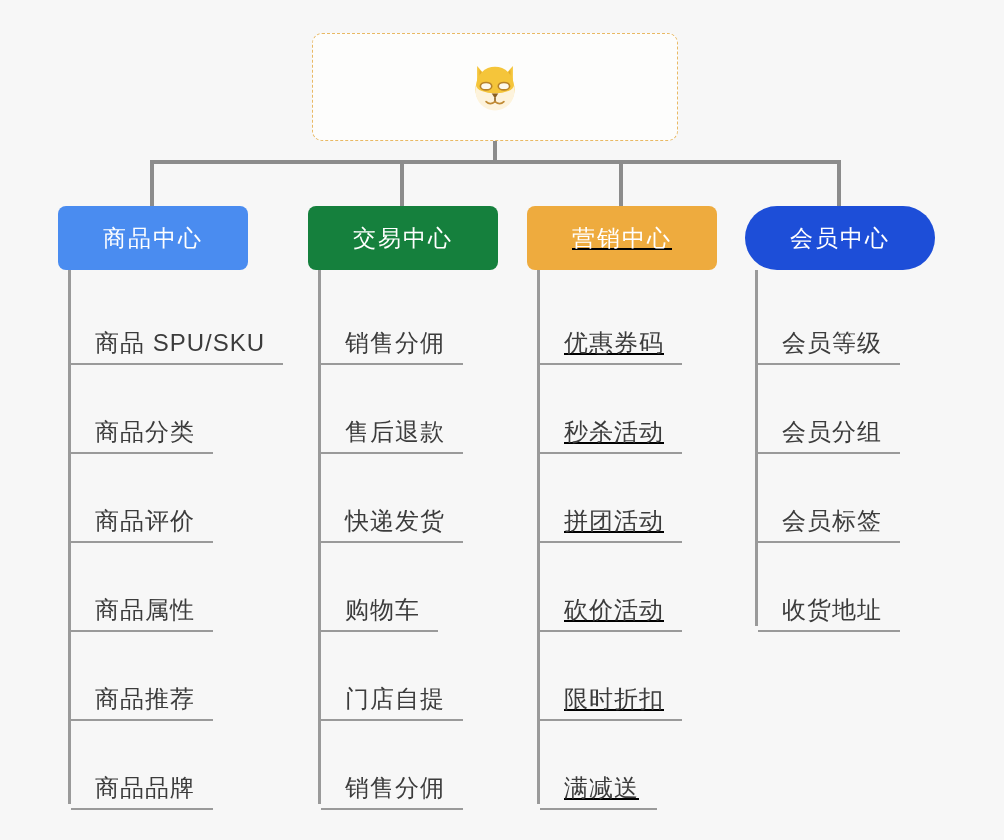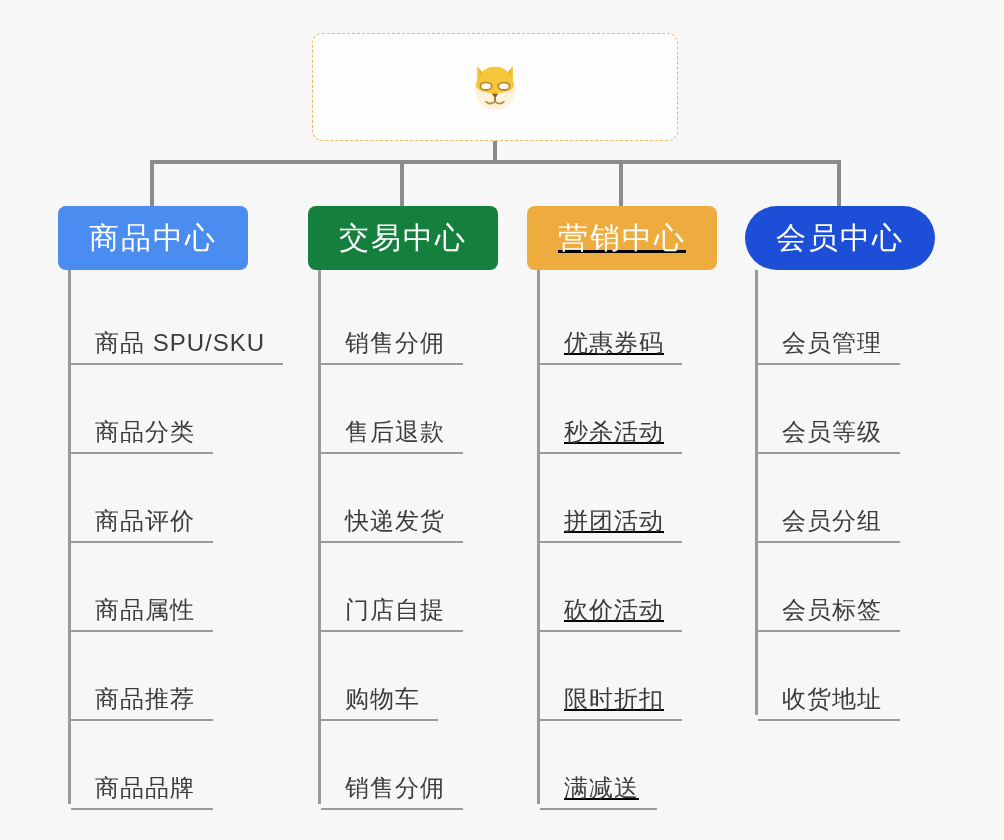--- a/index.html
+++ b/index.html
@@ -79,21 +79,21 @@
     top: 206px;
     width: 190px;
   }
   .col-header {
     height: 64px;
     border-radius: 8px;
     display: flex;
     align-items: center;
     justify-content: center;
     color: #ffffff;
-    font-size: 30px;
+    font-size: 23px;
     letter-spacing: 2px;
     box-sizing: border-box;
   }
   .col-body {
     position: relative;
     margin-top: 0;
     padding-top: 6px;
   }
   .trunk {
     position: absolute;
@@ -188,24 +188,24 @@
       <div class="leaf">
           <span class="leaf-text">销售分佣</span>
         </div>
       <div class="leaf">
           <span class="leaf-text">售后退款</span>
         </div>
       <div class="leaf">
           <span class="leaf-text">快递发货</span>
         </div>
       <div class="leaf">
+          <span class="leaf-text">购物车</span>
+        </div>
+      <div class="leaf">
           <span class="leaf-text">门店自提</span>
-        </div>
-      <div class="leaf">
-          <span class="leaf-text">购物车</span>
         </div>
       <div class="leaf">
           <span class="leaf-text">销售分佣</span>
         </div>
     </div>
   </div>
 
   <div class="column" style="left:527px;text-decoration:underline;">
     <div class="col-header" style="background: rgb(238, 171, 62);">
       <span>营销中心</span>
@@ -233,23 +233,20 @@
     </div>
   </div>
 
   <div class="column" style="left:745px;">
     <div class="col-header" style="background: #1d4ed8; border-radius: 32px;">
       <span>会员中心</span>
     </div>
     <div class="col-body">
       <div class="trunk"></div>
       <div class="leaf">
-          <span class="leaf-text">会员管理</span>
-        </div>
-      <div class="leaf">
           <span class="leaf-text">会员等级</span>
         </div>
       <div class="leaf">
           <span class="leaf-text">会员分组</span>
         </div>
       <div class="leaf">
           <span class="leaf-text">会员标签</span>
         </div>
       <div class="leaf">
           <span class="leaf-text">收货地址</span>

